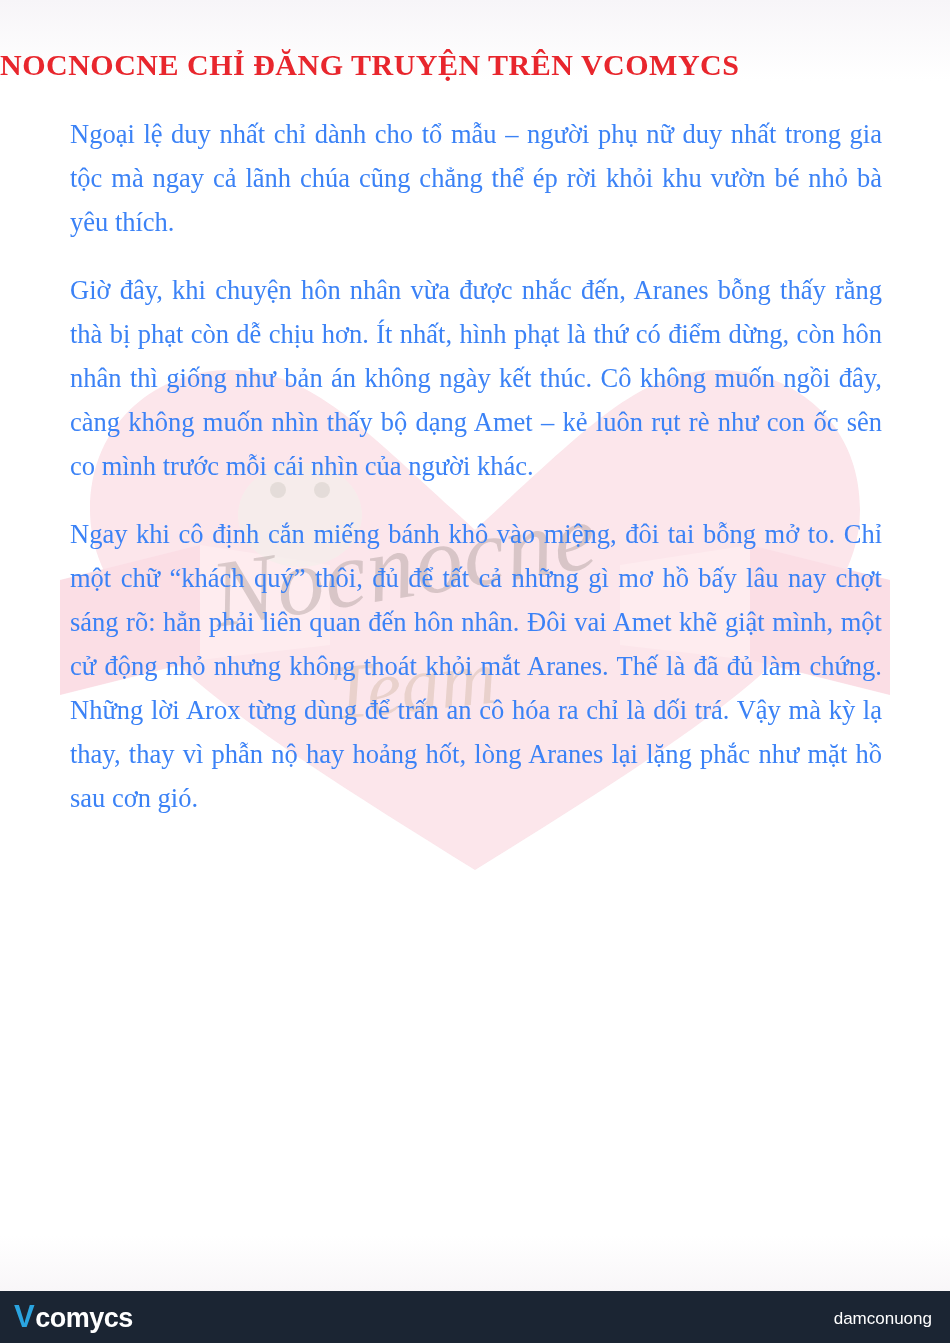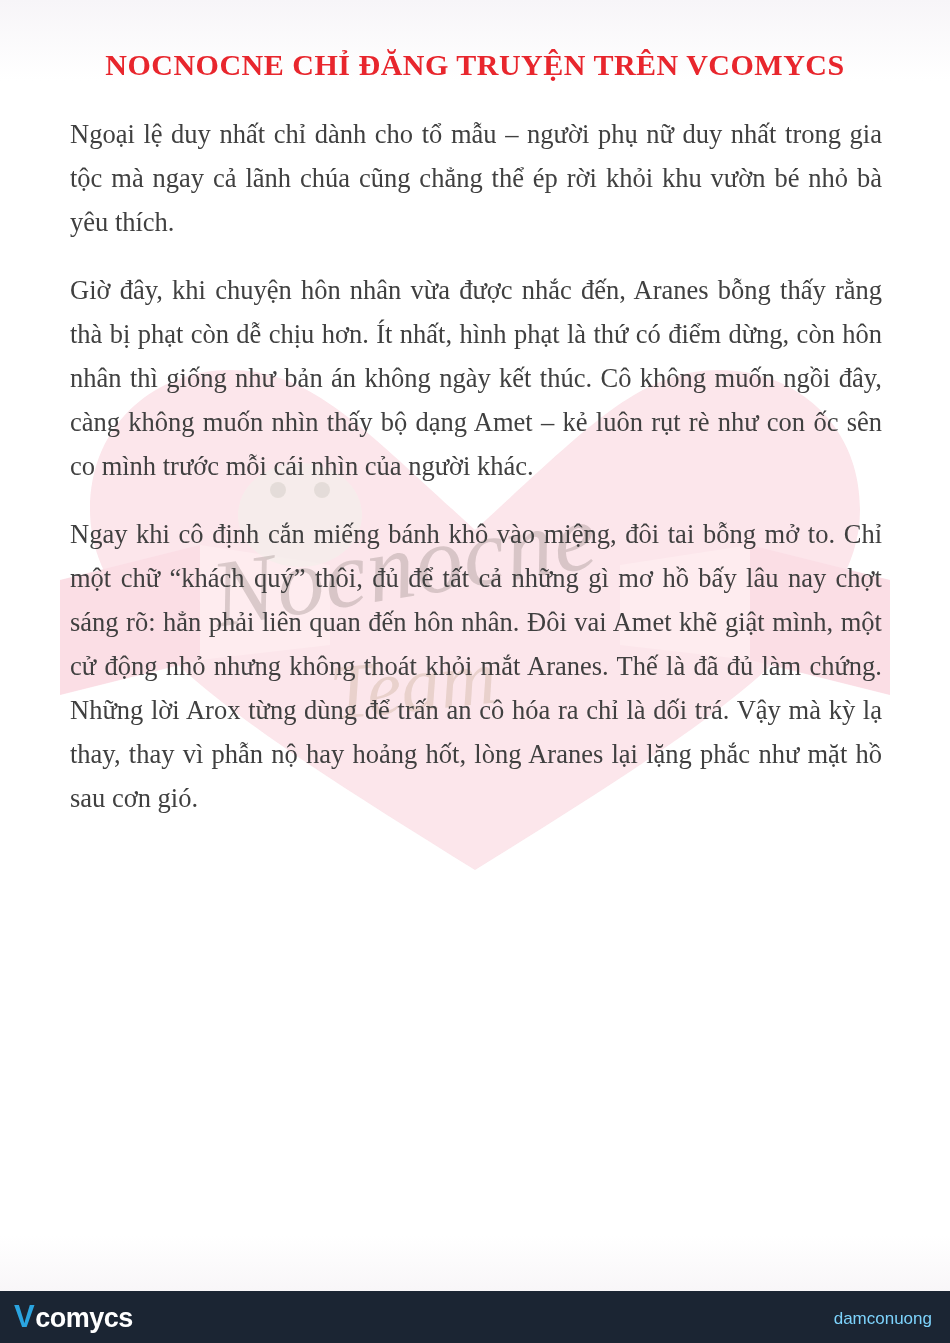--- a/index.html
+++ b/index.html
@@ -56,38 +56,38 @@
     font-size: 78px;
     color: rgba(215,190,175,0.55);
     transform: rotate(-6deg);
     white-space: nowrap;
   }
   .title {
     position: absolute;
     left: 0;
     right: 0;
     top: 48px;
-    text-align: center;
+    text-align: left;
     font-family: "Liberation Serif", serif;
     font-weight: bold;
     font-size: 30px;
     color: #e8262d;
     letter-spacing: 0.5px;
   }
   .content {
     position: absolute;
     left: 70px;
     top: 112px;
     width: 812px;
   }
   .para {
     font-family: "Liberation Serif", serif;
     font-size: 26.5px;
     line-height: 44px;
-    color: #404040;
+    color: #3b82f6;
     text-align: justify;
     margin: 0 0 24px 0;
     position: relative;
     z-index: 3;
   }
   .para:last-child { margin-bottom: 16px; }
 
   .footer {
     position: absolute;
     left: 0;
@@ -113,21 +113,21 @@
     font-size: 31px;
     font-weight: bold;
     padding-right: 1px;
   }
   .footer-note {
     position: absolute;
     right: 18px;
     bottom: 14px;
     font-family: "Liberation Sans", sans-serif;
     font-size: 17px;
-    color: #7dd3fc;
+    color: #ffffff;
   }
 </style>
 </head>
 <body>
 
 <div class="page">
   <div class="page-tint"></div>
 
   <svg class="watermark" viewBox="0 0 950 580" xmlns="http://www.w3.org/2000/svg">
     <g opacity="0.5">

